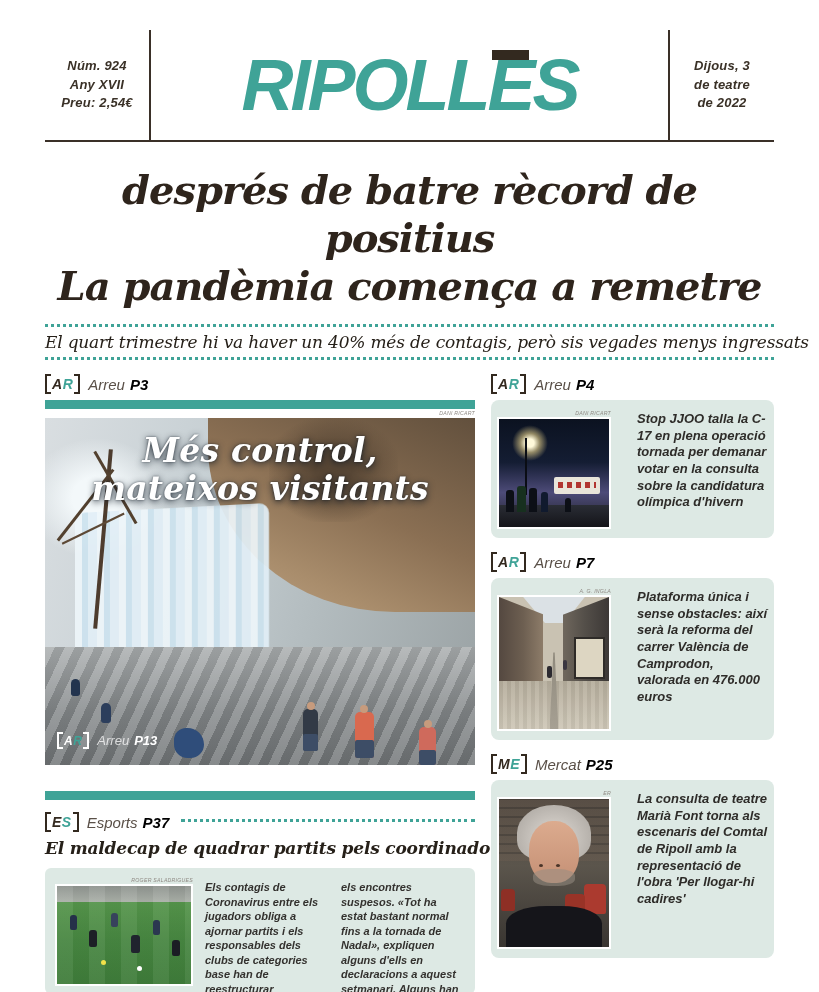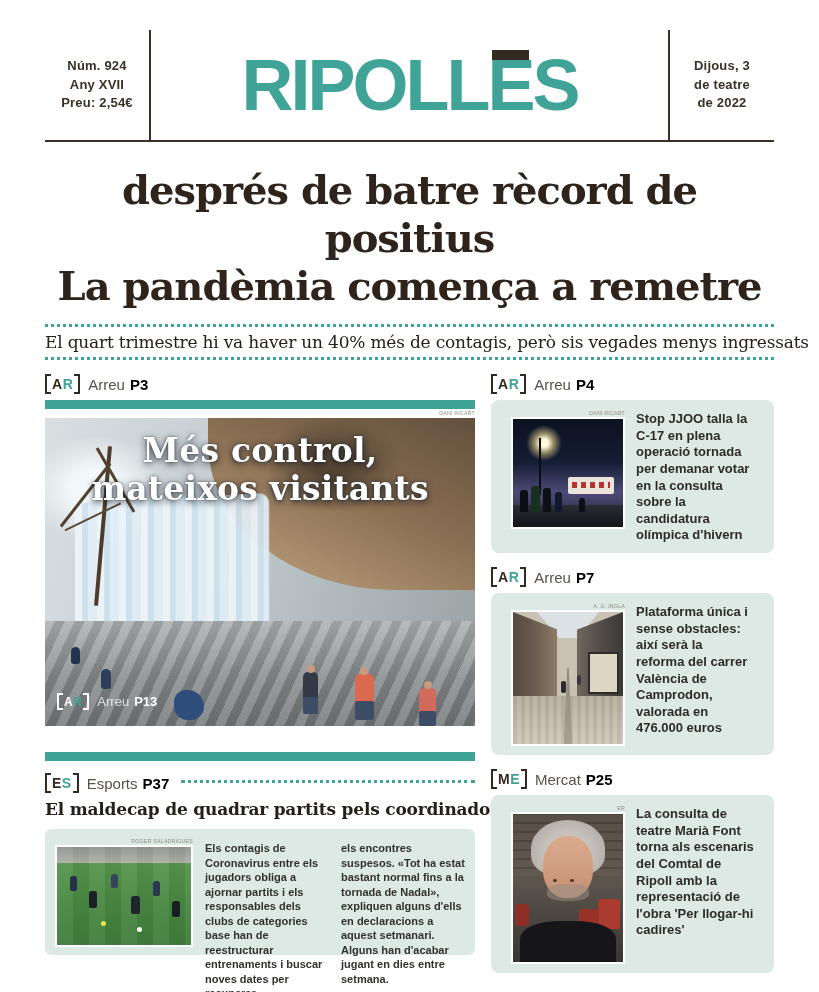--- a/index.html
+++ b/index.html
@@ -6,21 +6,21 @@
     --teal:#3fa397;
     --dark:#33291f;
     --mint:#dde9e4;
     --body:#2e2b28;
   }
   *{box-sizing:border-box;margin:0;padding:0;}
   html,body{background:#ffffff;}
   body{font-family:"Liberation Sans",sans-serif;}
   .page{
     position:relative;width:819px;height:992px;background:#fff;
-    overflow:hidden;margin:0 auto;
+    overflow:hidden;margin:0 auto;font-style:italic;
   }
   
   .header{
     display:flex;align-items:stretch;
     margin:30px 45px 0 45px;height:112px;
     border-bottom:2px solid #3a3028;
   }
   .issue-box,.date-box{
     width:104px;display:flex;flex-direction:column;justify-content:center;
     font-size:13px;font-weight:bold;color:#3a3127;line-height:1.45;
@@ -62,21 +62,21 @@
   .wt .l1{color:#fff;} .wt .tsec{color:rgba(255,255,255,.75);}
   .wt .tpage{color:#fff;}
   
   .main{display:flex;gap:16px;margin:14px 45px 0 45px;}
   .col-left{width:430px;}
   .col-right{flex:1;}
   .tealbar{height:9px;background:var(--teal);}
   .credit{font-size:9px;color:#8f8a84;text-transform:uppercase;letter-spacing:.4px;
     text-align:right;transform:scale(.58);transform-origin:right center;white-space:nowrap;line-height:8px;}
   
-  .main-photo{position:relative;height:308px;overflow:hidden;margin-top:1px;
+  .main-photo{position:relative;height:347px;overflow:hidden;margin-top:1px;
     background:linear-gradient(105deg,#d9dee1 0%,#c6cfd3 35%,#b4bdc0 60%,#99a1a3 100%);}
   .mp-cliff{position:absolute;top:0;right:0;width:62%;height:56%;
     background:linear-gradient(205deg,#62503d 0%,#8a6f53 45%,#a98d6c 75%,#bca184 100%);
     border-radius:0 0 0 70% / 0 0 0 85%;}
   .mp-cliff2{position:absolute;top:0;right:18%;width:30%;height:30%;
     background:radial-gradient(ellipse,#574635 20%,rgba(87,70,53,0) 75%);}
   .mp-ice{position:absolute;left:7%;top:26%;width:45%;height:50%;opacity:.92;
     background:repeating-linear-gradient(90deg,#eef6fa 0 7px,#cde3ef 7px 13px,#e2eff7 13px 22px);
     border-radius:10px;transform:skewY(-3deg);filter:blur(.6px);}
   .mp-snow{position:absolute;left:-4%;top:6%;width:32%;height:34%;
@@ -125,21 +125,21 @@
   .pl2{left:24%;top:45%;width:8px;height:17px;background:#1d1f26;}
   .pl3{left:40%;top:28%;width:7px;height:14px;background:#37425c;}
   .pl4{left:55%;top:50%;width:9px;height:18px;background:#20242e;}
   .pl5{left:72%;top:35%;width:7px;height:15px;background:#2b3850;}
   .pl6{left:86%;top:55%;width:8px;height:16px;background:#1b1d24;}
   .ball{position:absolute;width:5px;height:5px;border-radius:50%;background:#f2e24a;}
   .b1{left:33%;top:75%;} .b2{left:60%;top:82%;background:#fff;}
   .es-col{flex:1;font-size:11px;line-height:1.32;font-weight:600;color:#33312e;padding-top:4px;}
   
   .rcard-block{margin-bottom:14px;}
-  .rcard{background:var(--mint);border-radius:8px;padding:9px 20px;display:flex;gap:11px;}
+  .rcard{background:var(--mint);border-radius:8px;padding:9px 6px;display:flex;gap:26px;}
   .rphoto{border:2px solid #fff;position:relative;overflow:hidden;width:114px;}
   .rtext{flex:1;font-size:13px;line-height:1.28;font-weight:600;color:#2e2c29;padding-top:2px;}
   
   .ph-night{height:112px;background:linear-gradient(180deg,#0b1220 0%,#141d33 40%,#4d4b78 68%,#1f2028 100%);}
   .np-glow{position:absolute;left:12%;top:6%;width:36px;height:36px;
     background:radial-gradient(circle,#fff9da 0 16%,rgba(255,230,150,.55) 38%,rgba(255,230,150,0) 70%);}
   .np-pole{position:absolute;left:24%;top:18%;width:2px;height:52%;background:#0a0d14;}
   .np-banner{position:absolute;left:50%;top:54%;width:42%;height:15%;background:#e9e5da;border-radius:2px;}
   .np-banner-paint{position:absolute;left:8%;top:28%;width:84%;height:40%;
     background:repeating-linear-gradient(90deg,#b23530 0 5px,rgba(178,53,48,0) 5px 9px);}

